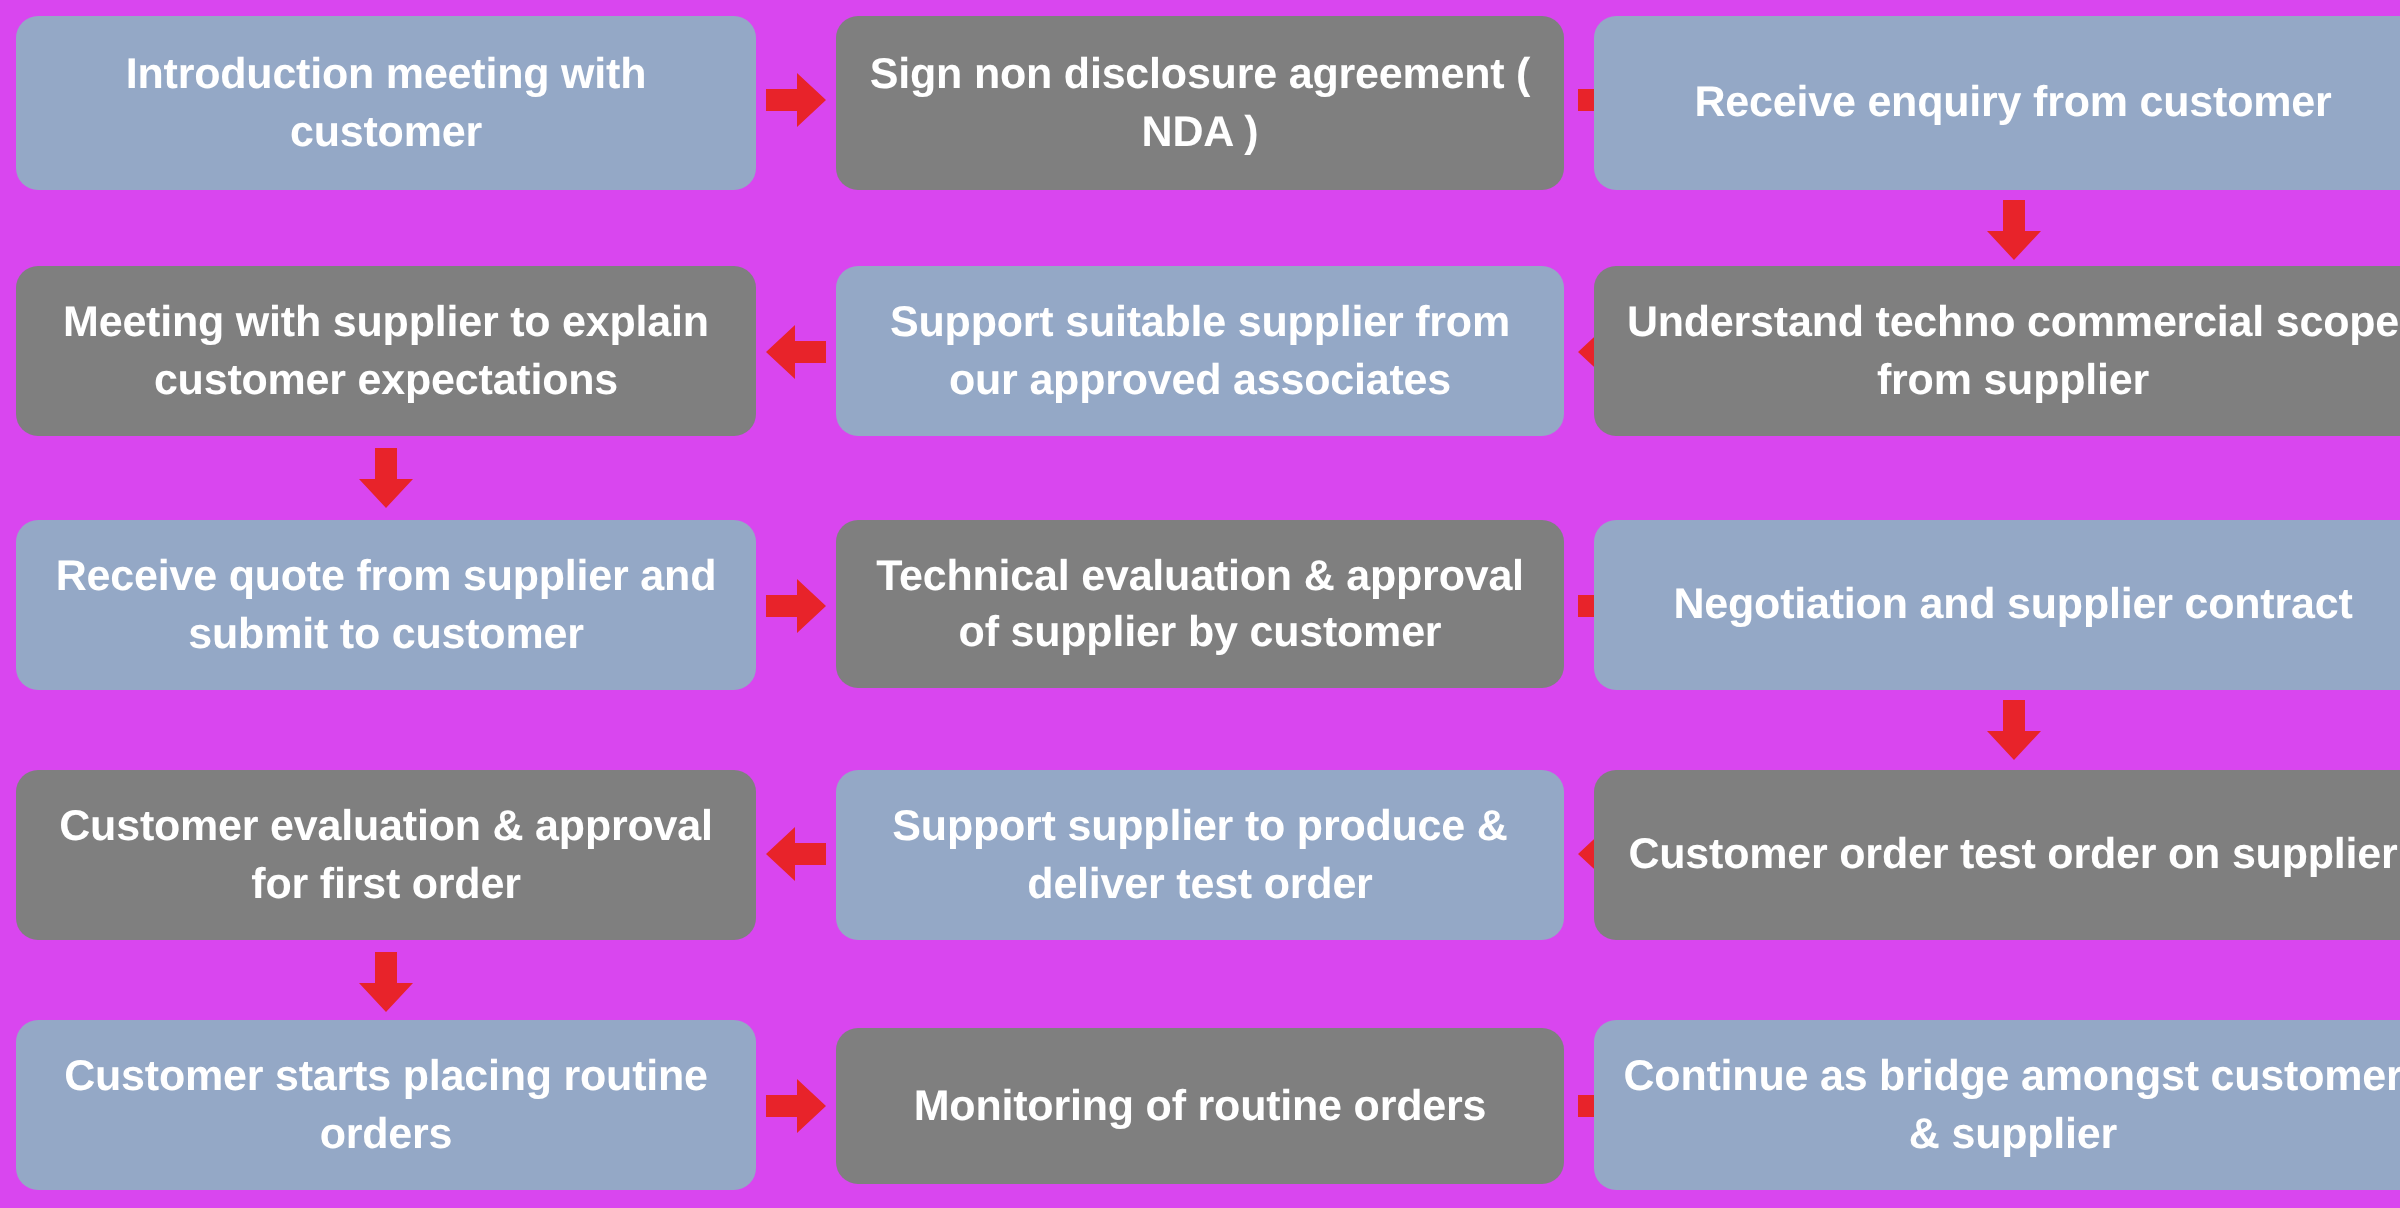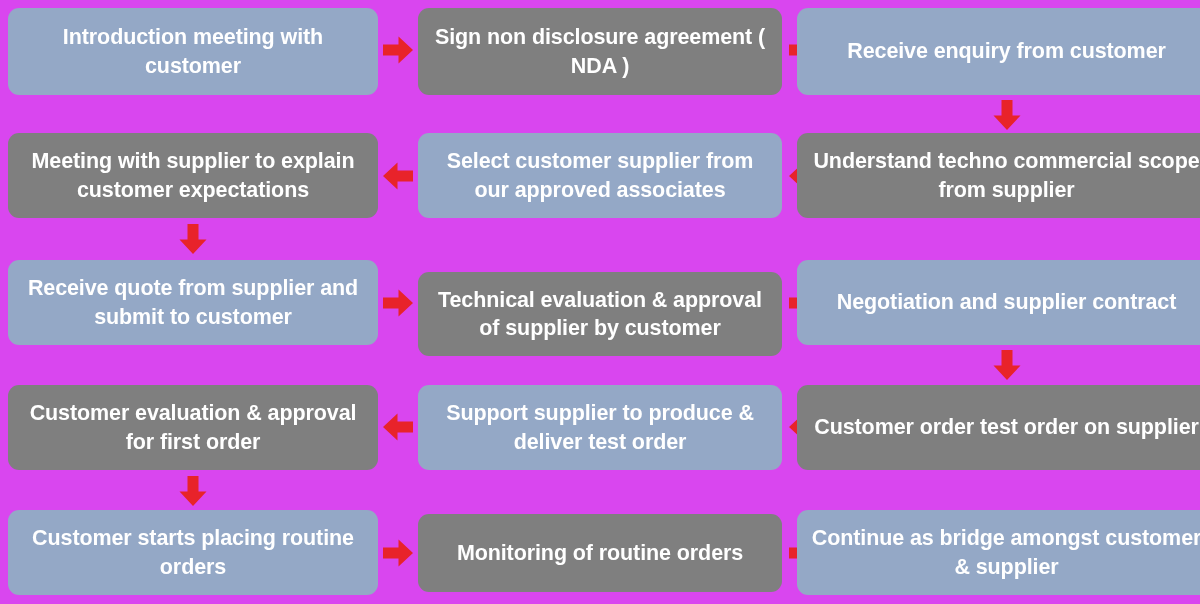--- a/index.html
+++ b/index.html
@@ -49,21 +49,21 @@
 
   
   .row1 { top: 8px;   height: 87px; }
   .row2 { top: 133px; height: 85px; }
   .row3 { top: 260px; height: 85px; }
   .row4 { top: 385px; height: 85px; }
   .row5 { top: 510px; height: 85px; }
 
   
   .node.r1c2 { top: 8px;   height: 87px; }
-  .node.r3c2 { top: 272px; height: 84px; }
+  .node.r3c2 { top: 260px; height: 84px; }
   .node.r5c2 { top: 514px; height: 78px; text-align: center; }
 
   
   .arrow {
     position: absolute;
     color: #E8232A;
   }
   .arrow svg { display: block; }
   .arrow-right { width: 34px; height: 34px; }
   .arrow-down  { width: 34px; height: 34px; }
@@ -108,21 +108,21 @@
     <span class="label">Meeting with supplier to explain customer expectations</span>
   </div>
 
   <div class="arrow arrow-left" style="left:381px; top:159px;">
     <svg viewBox="0 0 34 34" width="34" height="34" aria-hidden="true">
       <path d="M32 11.5 H16.5 V3.5 L2 17 L16.5 30.5 V22.5 H32 Z" fill="#E8232A"></path>
     </svg>
   </div>
 
   <div class="node blue col2 row2">
-    <span class="label">Select customer supplier from our approved associates</span>
+    <span class="label">Support suitable supplier from our approved associates</span>
   </div>
 
   <div class="arrow arrow-left" style="left:787px; top:159px;">
     <svg viewBox="0 0 34 34" width="34" height="34" aria-hidden="true">
       <path d="M32 11.5 H16.5 V3.5 L2 17 L16.5 30.5 V22.5 H32 Z" fill="#E8232A"></path>
     </svg>
   </div>
 
   <div class="node gray col3 row2">
     <span class="label">Understand techno commercial scope from supplier</span>

